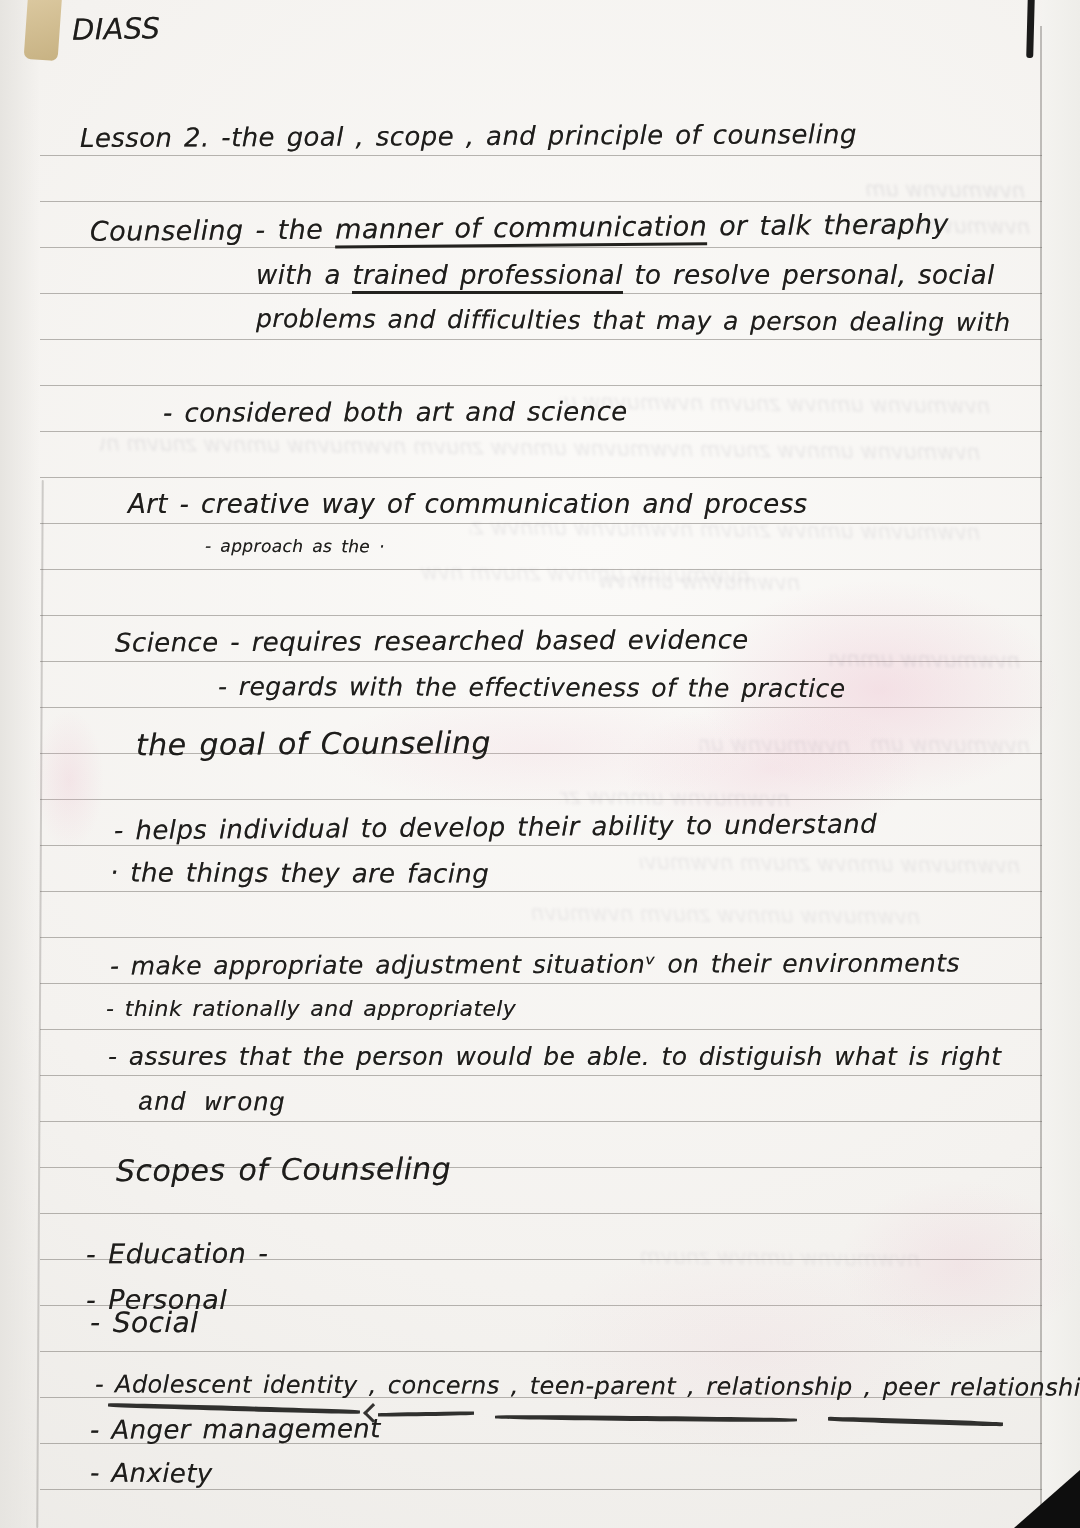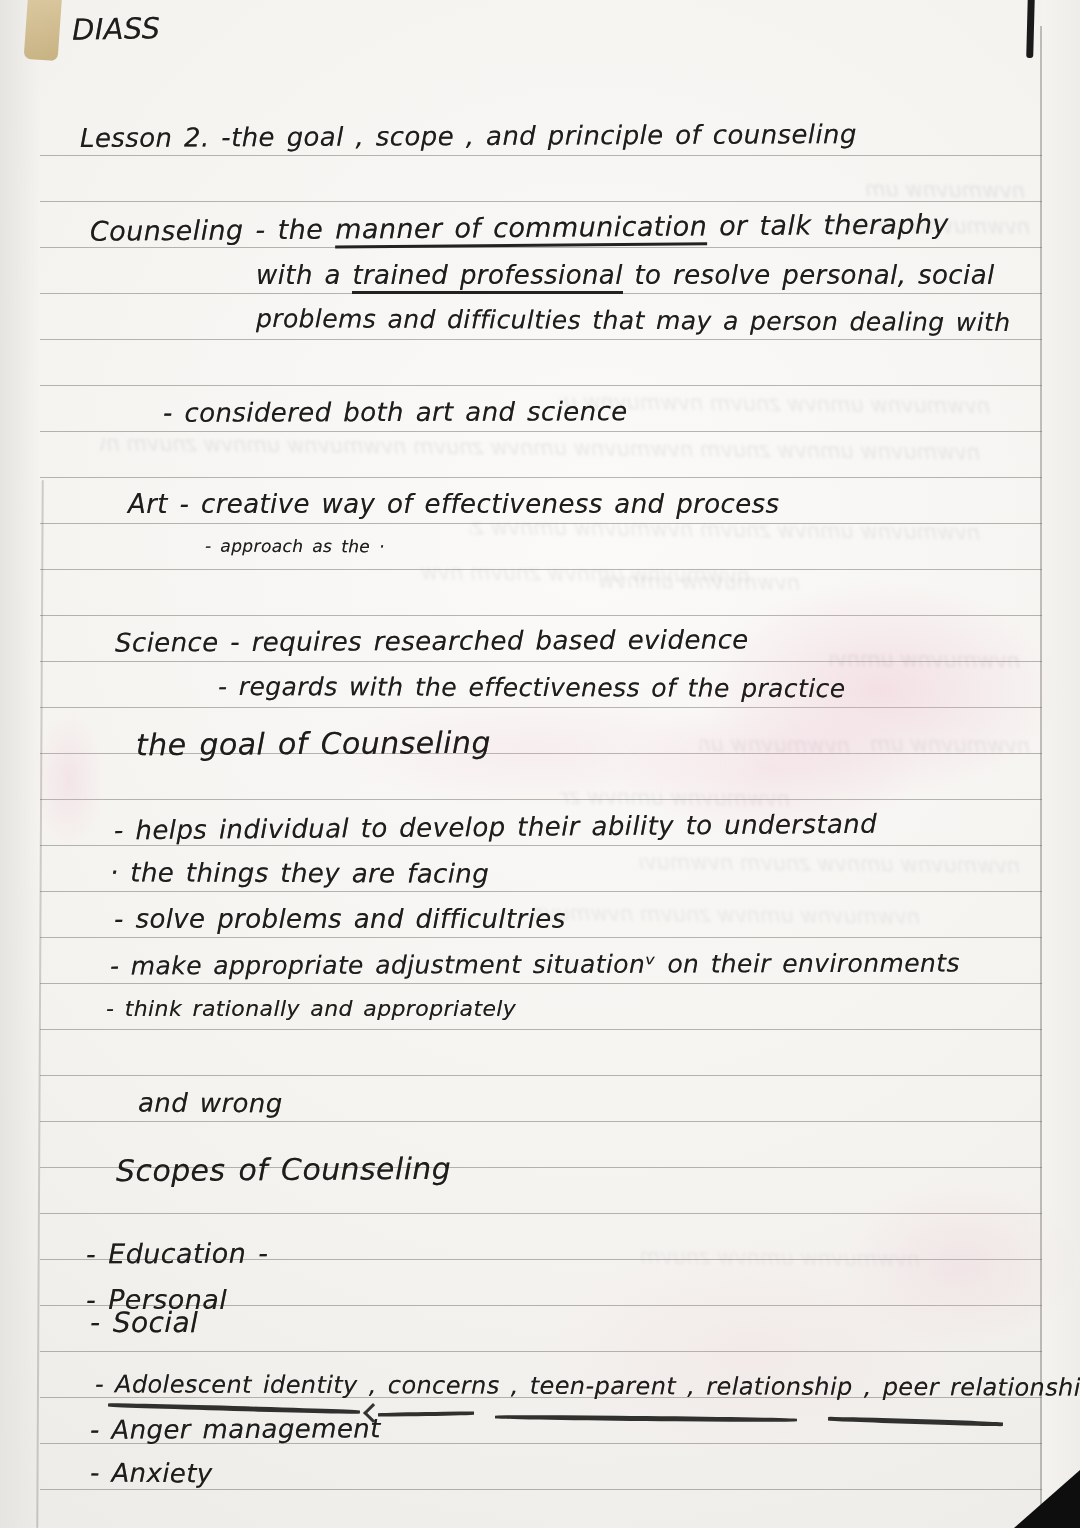--- a/index.html
+++ b/index.html
@@ -91,31 +91,31 @@
     <div class="bleed" style="left: 530px; top: 903px; width: 390px; opacity: 0.12;">nvwmuvnw umnvw znuvm nvwmuvnw umnvw znuvm n</div>
     <div class="bleed" style="left: 640px; top: 1246px; width: 280px; opacity: 0.1;">nvwmuvnw umnvw znuvm nvwmuvnw u</div>
   </div>
 <div class="layer">
     <div class="hand-line" style="left: 72px; top: 12px; font-size: 29px; transform: rotate(-1deg);"><span>DIASS</span></div>
     <div class="hand-line" style="left: 80px; top: 121px; font-size: 26px; transform: rotate(-0.3deg);"><span>Lesson 2.  -the goal , scope , and  principle  of  counseling</span></div>
     <div class="hand-line" style="left: 90px; top: 212px; font-size: 27px; transform: rotate(-0.5deg);"><span>Counseling - the </span><span class="u">manner of communication</span><span> or talk theraphy</span></div>
     <div class="hand-line" style="left: 256px; top: 260px; font-size: 26px;"><span>with a </span><span class="u">trained professional</span><span> to resolve personal, social</span></div>
     <div class="hand-line" style="left: 256px; top: 306px; font-size: 25px; transform: rotate(0.3deg);"><span>problems  and difficulties that may a person dealing with</span></div>
     <div class="hand-line" style="left: 163px; top: 397px; font-size: 26px; transform: rotate(-0.2deg);"><span>-   considered both art  and science</span></div>
-    <div class="hand-line" style="left: 128px; top: 489px; font-size: 26px;"><span>Art -   creative way of effectiveness and process</span></div>
+    <div class="hand-line" style="left: 128px; top: 489px; font-size: 26px;"><span>Art -   creative way of communication and process</span></div>
     <div class="hand-line" style="left: 205px; top: 536px; font-size: 17px; transform: rotate(0.2deg);"><span>- approach as the  ·</span></div>
     <div class="hand-line" style="left: 115px; top: 626px; font-size: 26px; transform: rotate(-0.3deg);"><span>Science  - requires researched based evidence</span></div>
     <div class="hand-line" style="left: 218px; top: 673px; font-size: 25px; transform: rotate(0.2deg);"><span>- regards with the effectiveness of the practice</span></div>
     <div class="hand-line" style="left: 136px; top: 726px; font-size: 30px; transform: rotate(-0.4deg);"><span>the goal of Counseling</span></div>
     <div class="hand-line" style="left: 114px; top: 812px; font-size: 26px; transform: rotate(-0.5deg);"><span>- helps individual to develop their ability to understand</span></div>
     <div class="hand-line" style="left: 110px; top: 858px; font-size: 26px; transform: rotate(0.2deg);"><span>·  the things they are facing</span></div>
-    <div class="hand-line" style="left: 114px; top: 904px; font-size: 26px;"><span>-  solve problems and difficultries</span></div>
     <div class="hand-line" style="left: 110px; top: 950px; font-size: 25px; transform: rotate(-0.2deg);"><span>- make appropriate adjustment situationᵛ on their environments</span></div>
     <div class="hand-line" style="left: 106px; top: 996px; font-size: 22px; font-style: italic;"><span>- think rationally and appropriately</span></div>
-    <div class="hand-line" style="left: 138px; top: 1088px; font-size: 26px; transform: rotate(0.3deg);"><span>and wrong</span></div>
+    <div class="hand-line" style="left: 108px; top: 1042px; font-size: 25px;"><span>- assures that the person would be able. to distiguish what is right</span></div>
+    <div class="hand-line" style="left: 138px; top: 1088px; font-size: 26px; transform: rotate(0.3deg); font-family: Liberation Mono, monospace;"><span>and wrong</span></div>
     <div class="hand-line" style="left: 116px; top: 1152px; font-size: 30px; transform: rotate(-0.4deg);"><span>Scopes of Counseling</span></div>
     <div class="hand-line" style="left: 86px; top: 1238px; font-size: 27px; transform: rotate(-0.3deg);"><span>- Education    -</span></div>
     <div class="hand-line" style="left: 86px; top: 1284px; font-size: 27px;"><span>- Personal</span></div>
     <div class="hand-line" style="left: 90px; top: 1306px; font-size: 28px; transform: rotate(0.2deg);"><span>- Social</span></div>
     <div class="hand-line" style="left: 95px; top: 1372px; font-size: 24px; transform: rotate(0.2deg);"><span>- Adolescent  identity , concerns , teen-parent , relationship , peer relationship</span></div>
     <div class="hand-line" style="left: 90px; top: 1414px; font-size: 26px; transform: rotate(-0.3deg);"><span>- Anger management</span></div>
     <div class="hand-line" style="left: 90px; top: 1458px; font-size: 26px; transform: rotate(0.4deg);"><span>- Anxiety</span></div>
   </div>
 <div class="layer">
     <div class="stroke" style="left: 108px; top: 1406px; width: 252px; height: 5px; transform: rotate(1.6deg);"></div>

